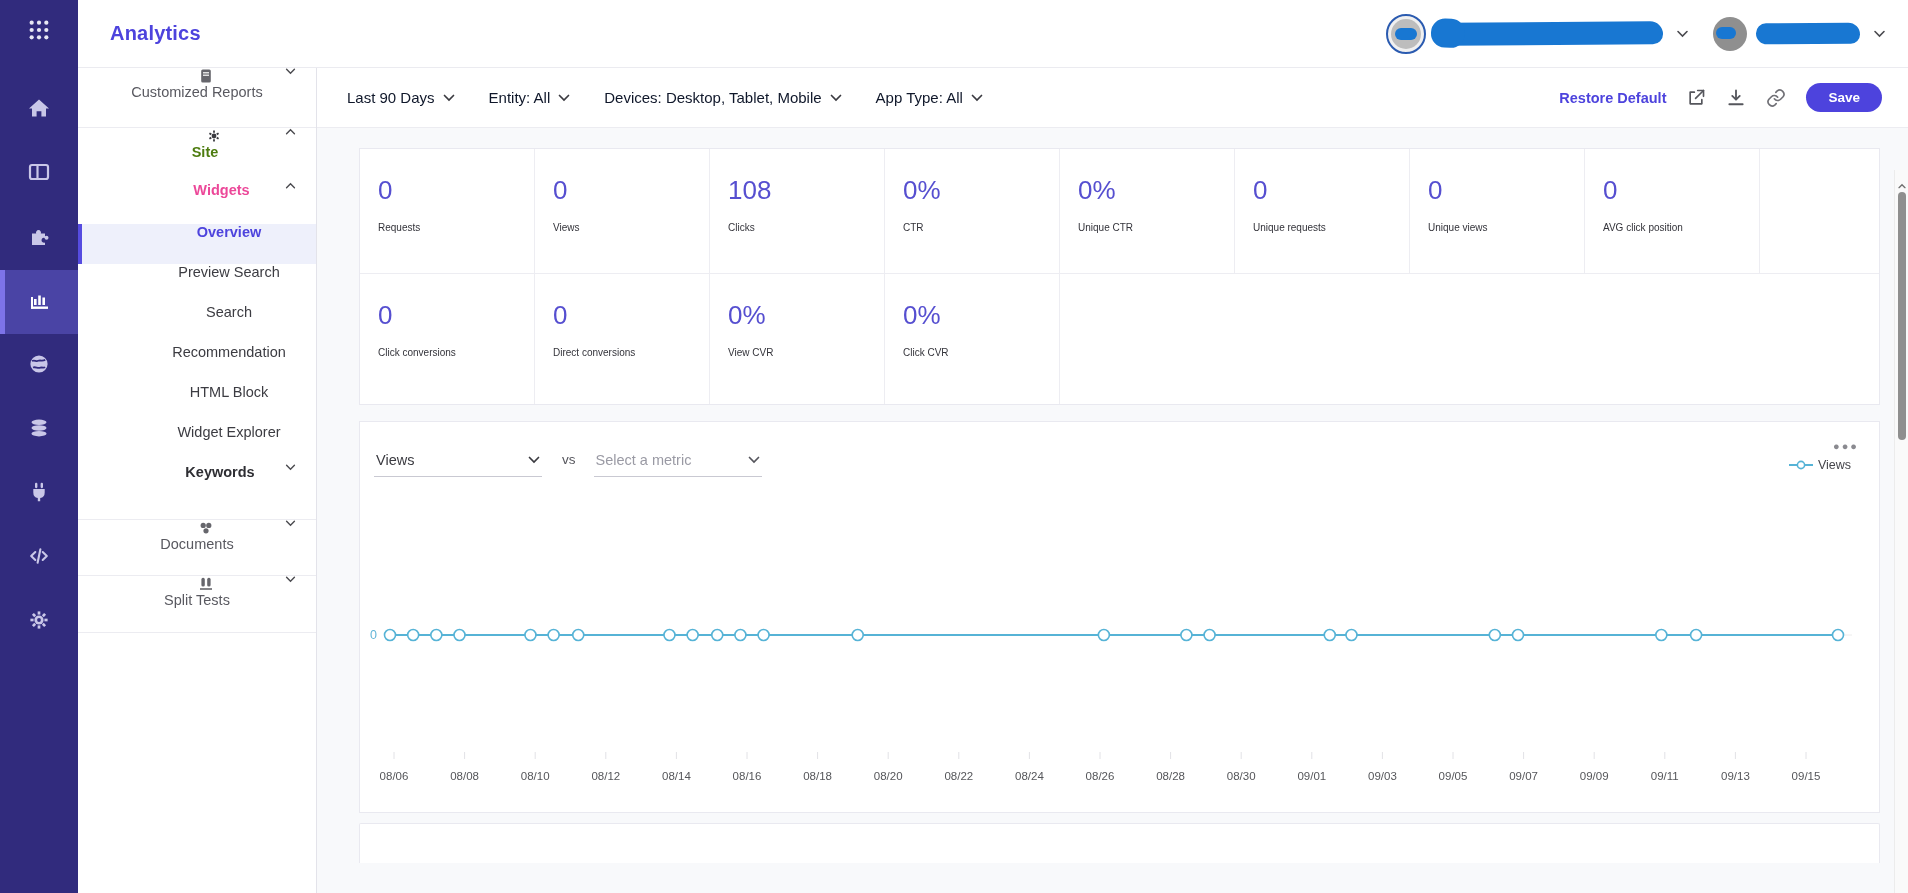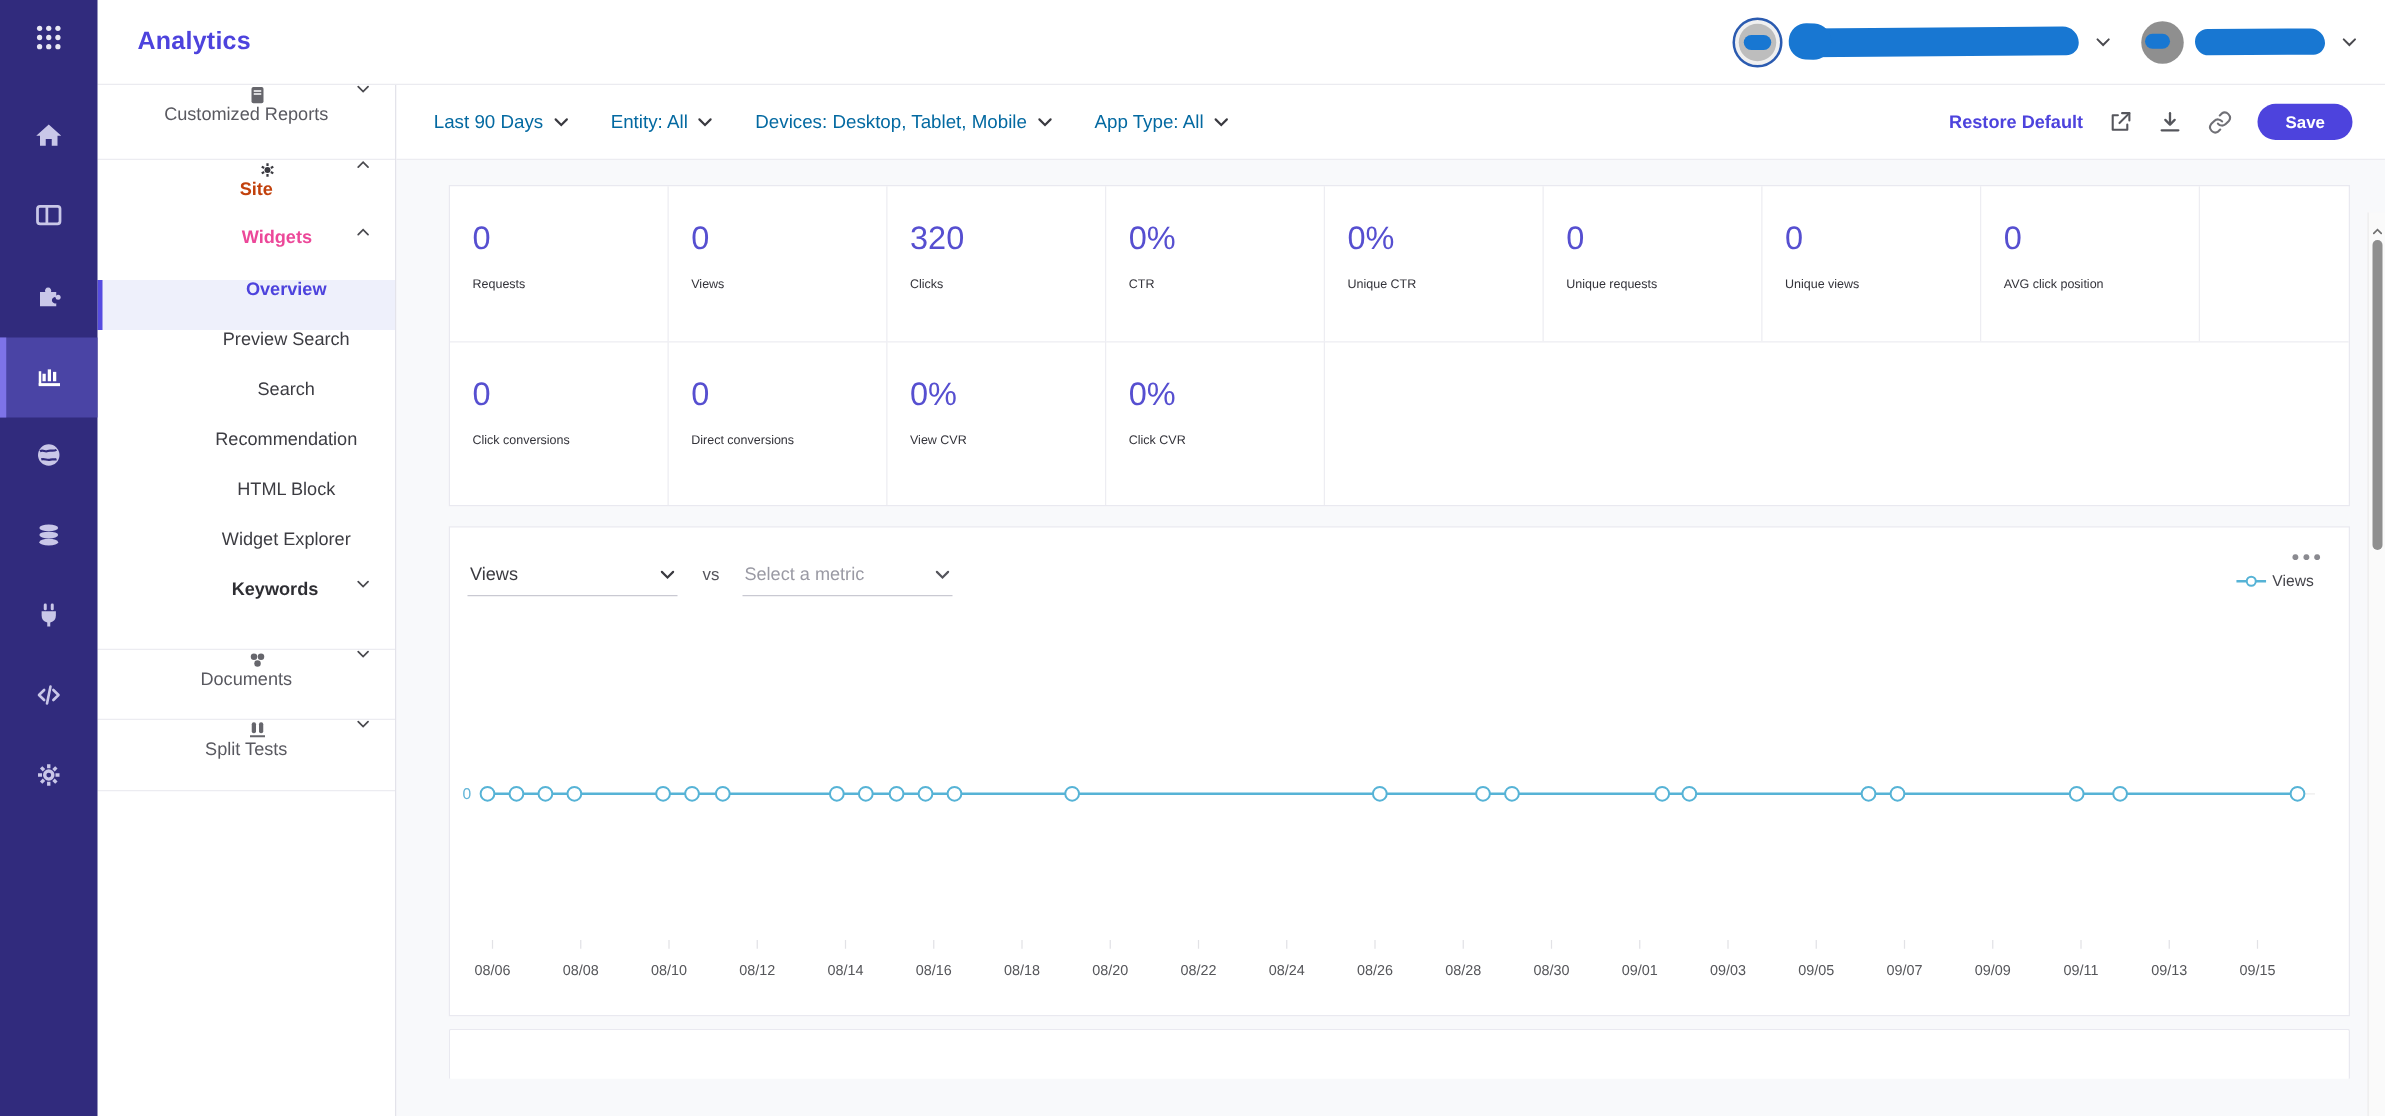--- a/index.html
+++ b/index.html
@@ -34,33 +34,33 @@
   
   .nav-panel { position:absolute; left:78px; top:68px; width:239px; bottom:0; background:#fff;
                border-right:1px solid #e3e3ea; z-index:10; }
   .nav-item { display:flex; align-items:center; position:relative; cursor:pointer; font-size:14.5px;flex-direction:column; }
   .nav-item .chev { position:absolute; right:20px; display:flex; }
   .nav-group { height:56px; color:#595960; }
   .nav-group .nicon { width:16px; margin-left:24px; margin-right:6px; display:flex; justify-content:center; }
   .nav-group .nlabel { margin-left:0; }
   .nav-divider { border-bottom:1px solid #ececf1; }
   .nv-custom { height:60px; border-bottom:1px solid #ececf1; }
-  .nv-site { height:54px; color:#c2410c; font-weight:700;margin-left:16px; }
+  .nv-site { height:54px; color:#4d7c0f; font-weight:700;margin-left:16px; }
   .nv-widgets { height:42px; color:#ec4899; font-weight:700; padding-left:49px; }
   .nv-keywords { height:44px; color:#2e2e33; font-weight:700; padding-left:20px;margin-left:26px; }
   .nav-leaf { height:40px; color:#3c3c42; padding-left:64px; }
   .nav-leaf.active { background:#eef0fb; color:#4d43dd; font-weight:700; }
   .nav-leaf.active::before { content:""; position:absolute; left:0; top:0; bottom:0; width:4px; background:#564ce0; }
   .nav-spacer { height:12px; border-bottom:1px solid #ececf1; }
 
   
   .main { position:absolute; left:317px; top:68px; right:0; bottom:0; background:#f8f9fb; }
   .filterbar { height:60px; background:#fff; border-bottom:1px solid #ececf1;
                display:flex; align-items:center; padding:0 26px 0 30px; }
-  .f-item { display:flex; align-items:center; gap:8px; margin-right:34px; font-size:15px; color:#0369a1; cursor:pointer; white-space:nowrap; }
+  .f-item { display:flex; align-items:center; gap:8px; margin-right:34px; font-size:15px; color:#0f172a; cursor:pointer; white-space:nowrap; }
   .fb-right { margin-left:auto; display:flex; align-items:center; gap:20px; }
   .restore-link { color:#4d43dd; font-weight:700; font-size:14.5px; cursor:pointer; }
   .tool-icon { display:flex; align-items:center; cursor:pointer; }
   .save-btn { background:#4d43dd; color:#fff; border:none; border-radius:15px; height:29px; padding:0 22px;
               font-size:13.5px; font-weight:700; font-family:inherit; cursor:pointer; }
   .filterrow2 { height:56px; display:flex; align-items:center; padding-left:24px; }
   .filterrow2 .f-item { margin-right:38px; }
 
   
   .stats-card { margin:20px 28px 0 42px; background:#fff; border:1px solid #e9e9f0;
@@ -407,21 +407,21 @@
   <div class="stats-card">
     <div class="stat-cell">
       <div class="stat-value">0</div>
       <div class="stat-label">Requests</div>
     </div>
     <div class="stat-cell">
       <div class="stat-value">0</div>
       <div class="stat-label">Views</div>
     </div>
     <div class="stat-cell">
-      <div class="stat-value">320</div>
+      <div class="stat-value">108</div>
       <div class="stat-label">Clicks</div>
     </div>
     <div class="stat-cell">
       <div class="stat-value">0%</div>
       <div class="stat-label">CTR</div>
     </div>
     <div class="stat-cell">
       <div class="stat-value">0%</div>
       <div class="stat-label">Unique CTR</div>
     </div>

